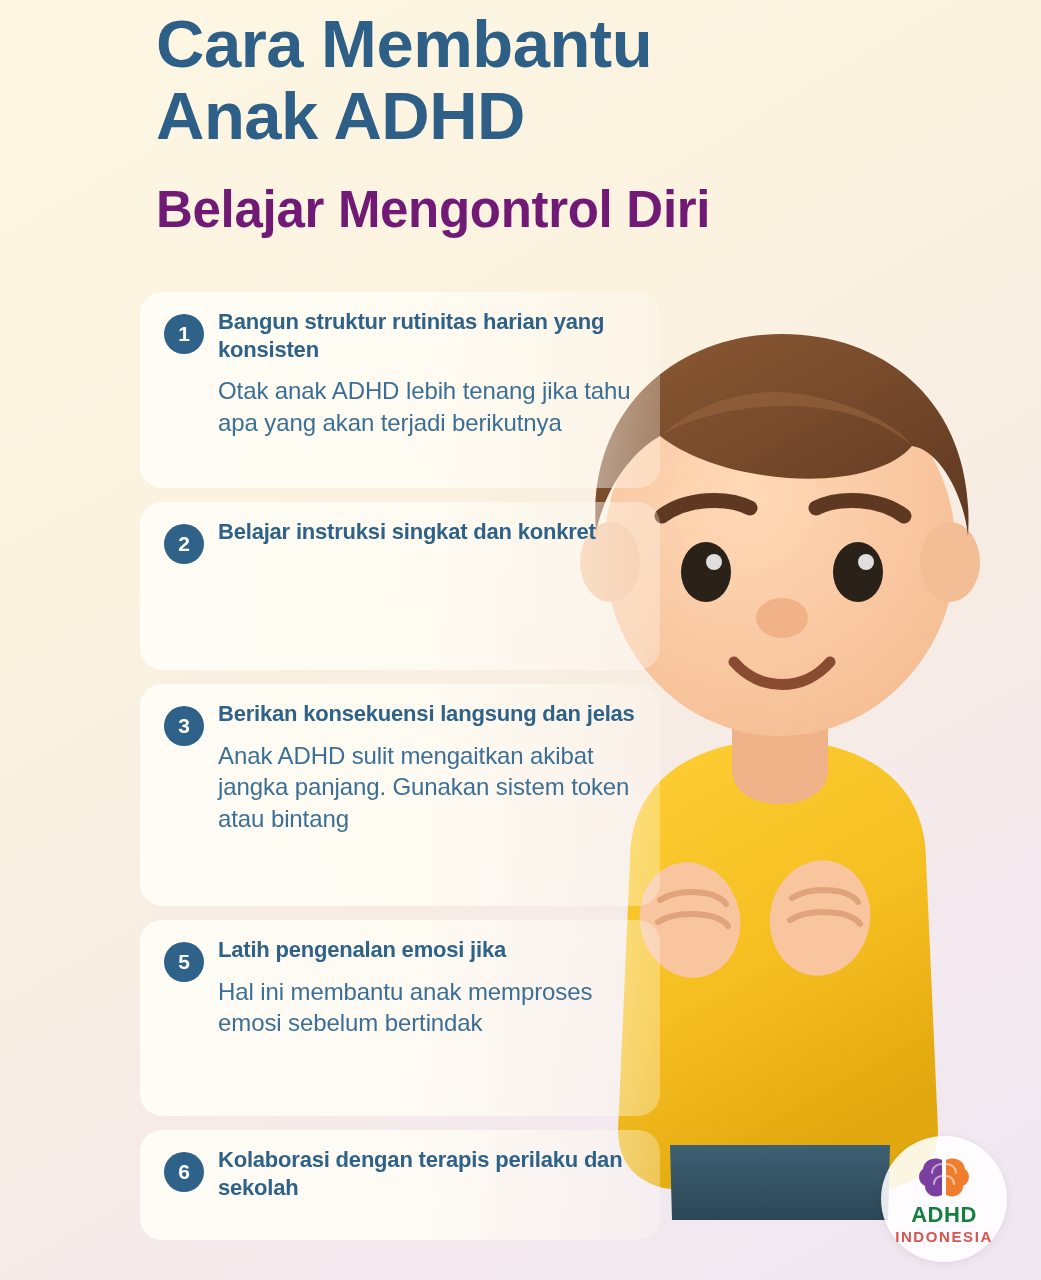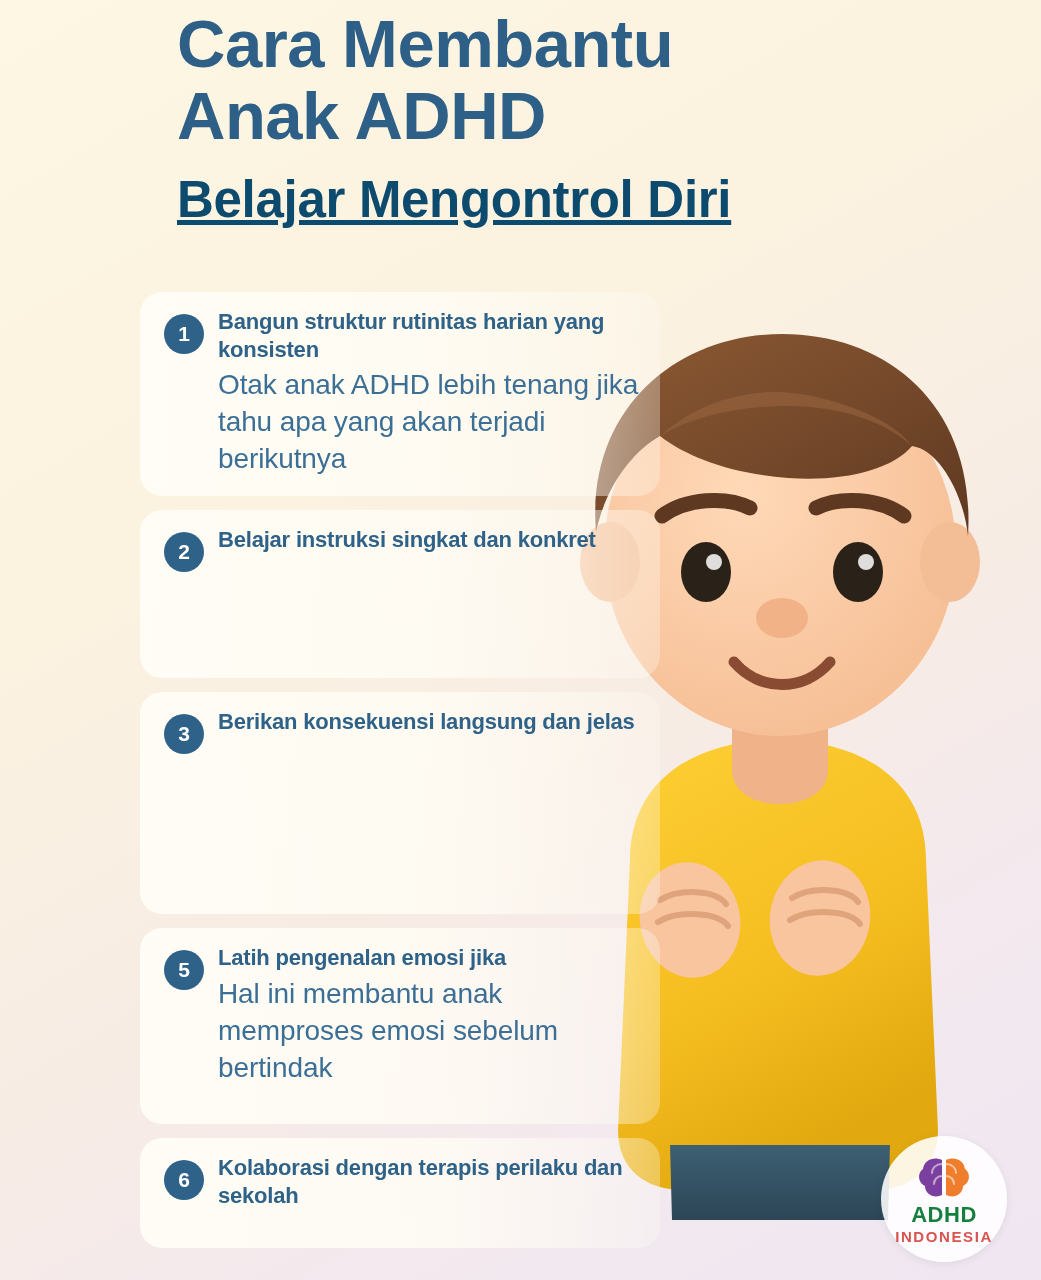--- a/index.html
+++ b/index.html
@@ -10,39 +10,38 @@
   }
   body {
     font-family: "Liberation Sans", sans-serif;
     background: linear-gradient(150deg, #fdf7e3 0%, #fbf2e0 35%, #f7ece4 60%, #f3e9ee 78%, #efe6f2 100%);
     position: relative;
   }
 
   
   .title-block {
     position: absolute;
-    left: 177px;
+    left: 156px;
     top: 8px;
     width: 800px;
   }
   .title-line1, .title-line2 {
     font-size: 67px;
     font-weight: bold;
     color: #2e5f86;
     line-height: 1.08;
     letter-spacing: -0.5px;
   }
   .title-line3 {
     font-size: 51px;
     font-weight: bold;
-    color: #0c4a6e;
+    color: #701a75;
     line-height: 1.3;
-    margin-top: 14px;
+    margin-top: 24px;
     letter-spacing: -0.3px;
-    text-decoration: underline;
   }
 
   
   .illustration {
     position: absolute;
     left: 520px;
     top: 300px;
     width: 520px;
     height: 920px;
     z-index: 1;
@@ -80,24 +79,24 @@
     justify-content: center;
   }
   .step-title {
     font-size: 22px;
     font-weight: bold;
     color: #2e6288;
     line-height: 1.26;
     letter-spacing: -0.2px;
   }
   .step-desc {
-    font-size: 28px;
+    font-size: 24px;
     color: #3c6f96;
     line-height: 1.32;
-    margin-top: 4px;
+    margin-top: 12px;
     letter-spacing: -0.1px;
   }
 
   
   .step.s1 { min-height: 196px; }
   .step.s2 { min-height: 168px; }
   .step.s3 { min-height: 222px; }
   .step.s5 { min-height: 196px; }
   .step.s6 { min-height: 110px; }
 
@@ -209,20 +208,21 @@
   </div>
 
   <div class="step s2">
     <div class="step-num">2</div>
     <div class="step-title">Belajar instruksi singkat dan konkret</div>
   </div>
 
   <div class="step s3">
     <div class="step-num">3</div>
     <div class="step-title">Berikan konsekuensi langsung dan jelas</div>
+    <div class="step-desc">Anak ADHD sulit mengaitkan akibat jangka panjang. Gunakan sistem token atau bintang</div>
   </div>
 
   <div class="step s5">
     <div class="step-num">5</div>
     <div class="step-title">Latih pengenalan emosi jika</div>
     <div class="step-desc">Hal ini membantu anak memproses emosi sebelum bertindak</div>
   </div>
 
   <div class="step s6">
     <div class="step-num">6</div>

